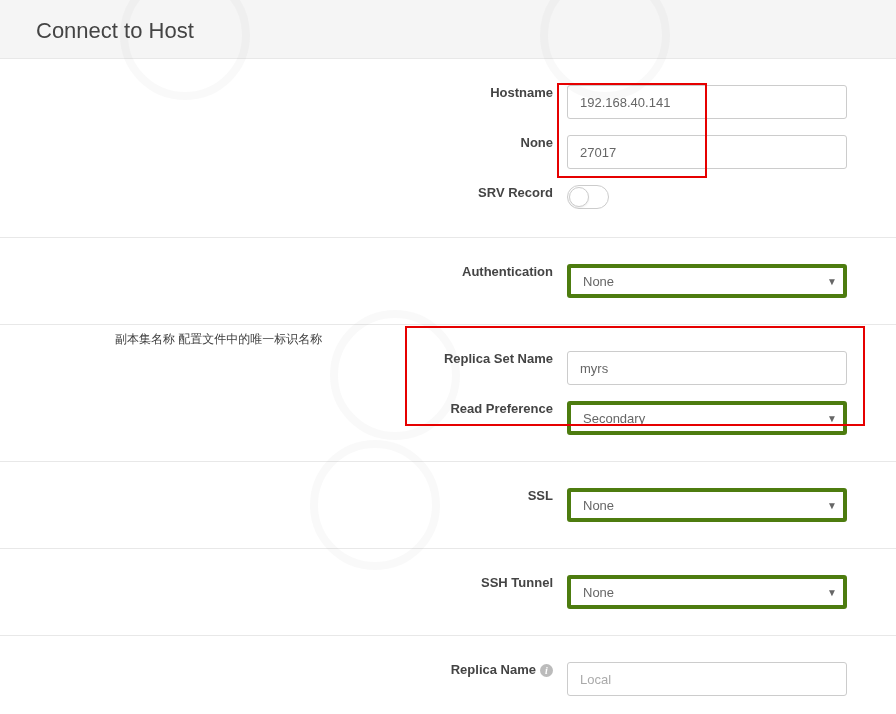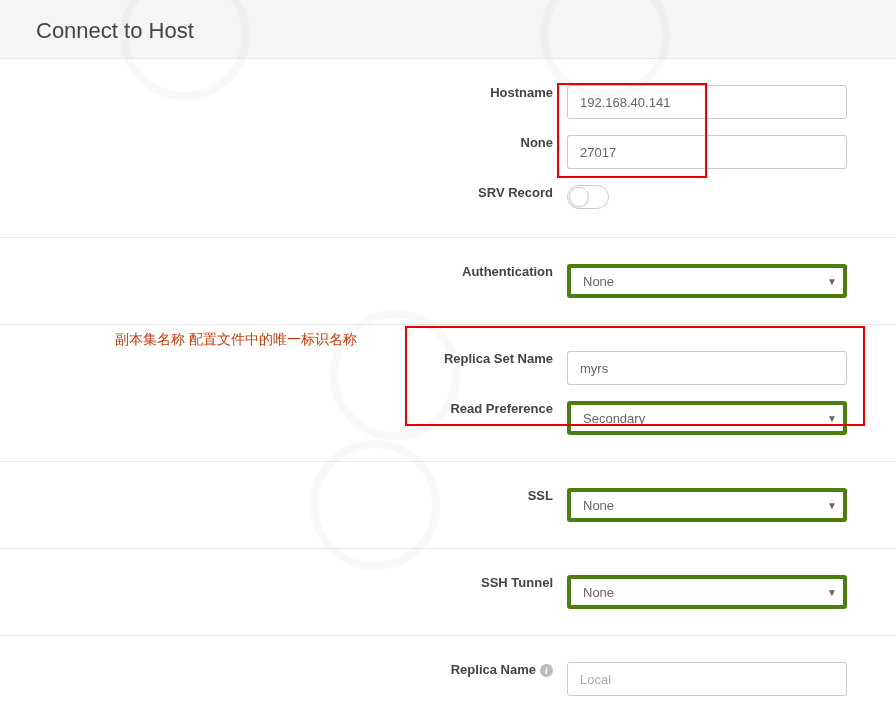--- a/index.html
+++ b/index.html
@@ -133,22 +133,22 @@
       border: 2px solid #e60000;
       pointer-events: none;
       z-index: 5;
     }
     .rb1 { left: 557px; top: 83px; width: 150px; height: 95px; }
     .rb2 { left: 405px; top: 326px; width: 460px; height: 100px; }
     .annotation {
       position: absolute;
       left: 115px;
       top: 331px;
-      font-size: 14px;
-      color: #c2410c;
+      font-size: 12px;
+      color: #404040;
       white-space: nowrap;
       z-index: 6;
     }
     .watermark {
       position: absolute;
       opacity: 0.05;
       pointer-events: none;
       z-index: 0;
     }
     .wm-circle {

